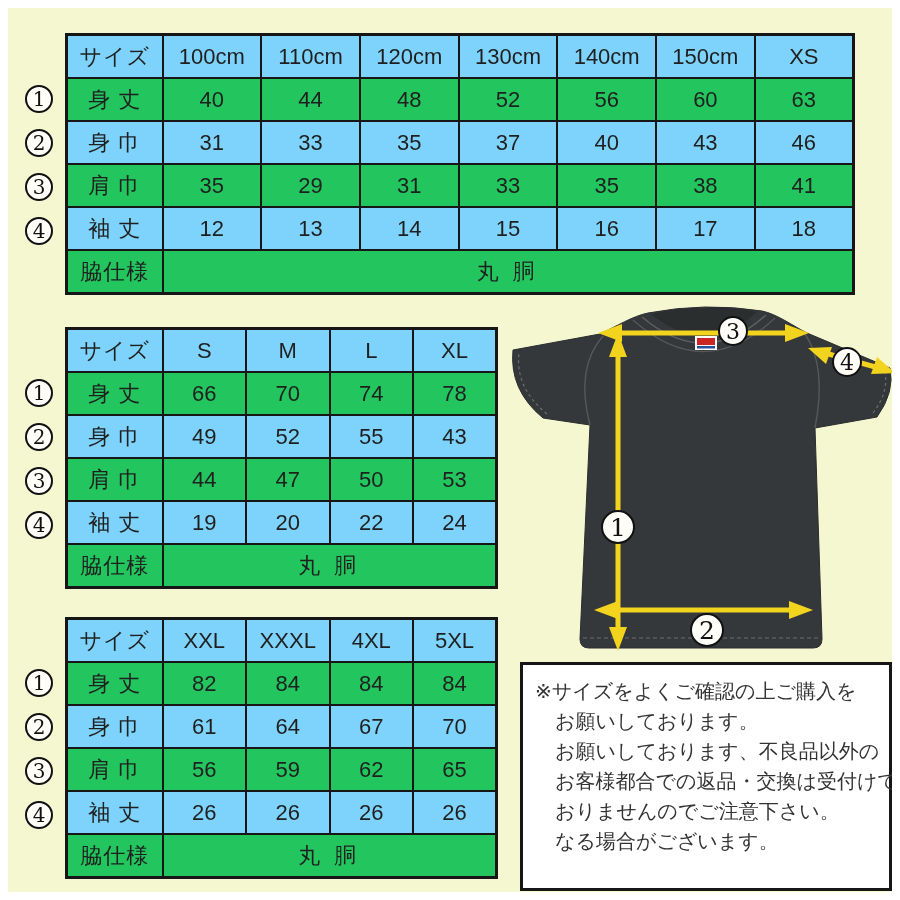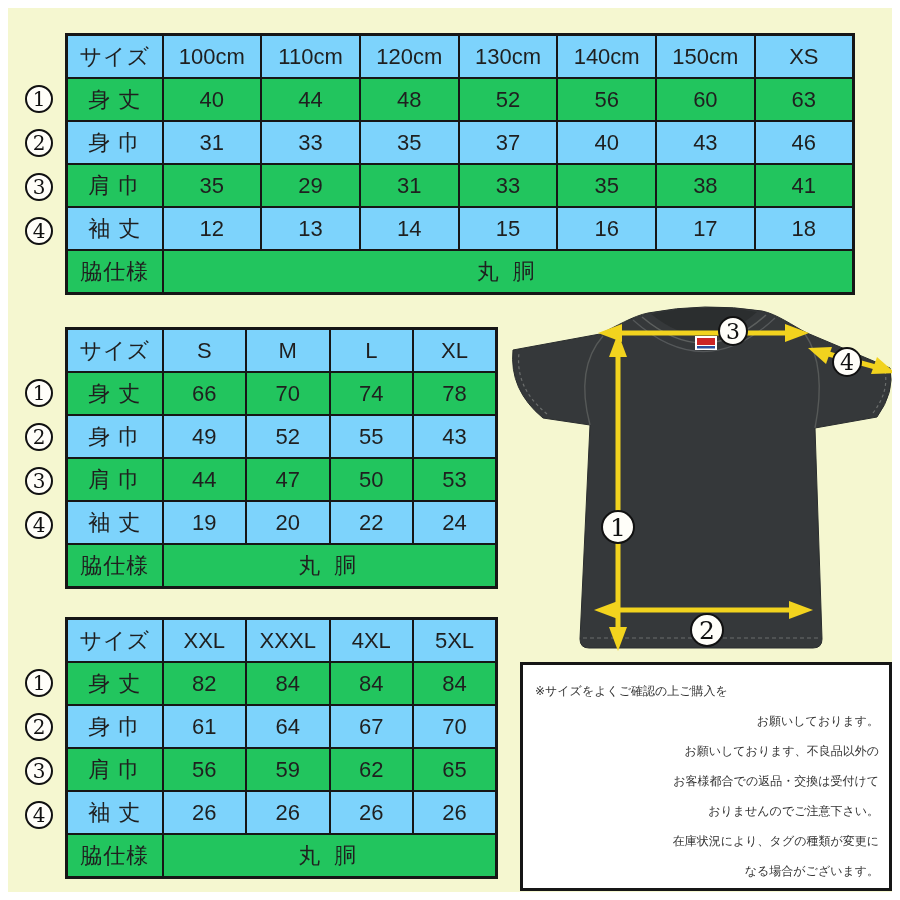--- a/index.html
+++ b/index.html
@@ -36,24 +36,24 @@
     font-family:"DejaVu Serif","Liberation Serif",serif;
     font-size:20px;color:#111;line-height:1;
   }
   
   .shirt-svg{position:absolute;left:497px;top:292px;}
   
   .note{
     position:absolute;left:512px;top:654px;width:372px;height:229px;
     box-sizing:border-box;border:3px solid #161616;background:#ffffff;
     padding:11px 10px 0 12px;
-    font-size:12px;line-height:30px;color:#333;letter-spacing:0;
+    font-size:20px;line-height:30px;color:#333;letter-spacing:0;
   }
   .note .ln{white-space:nowrap;}
-  .note .ind{padding-left:20px;text-align:right;}
+  .note .ind{padding-left:20px;}
 </style>
 </head>
 <body>
 
 <div class="canvas">
 
   <div class="mk" style="top:77px">1</div>
   <div class="mk" style="top:121px">2</div>
   <div class="mk" style="top:165px">3</div>
   <div class="mk" style="top:209px">4</div>
@@ -306,17 +306,16 @@
       <text x="202" y="339" font-size="25">2</text>
     </g>
   </svg>
 
   <div class="note">
     <div class="ln">※サイズをよくご確認の上ご購入を</div>
     <div class="ln ind">お願いしております。</div>
     <div class="ln ind">お願いしております、不良品以外の</div>
     <div class="ln ind">お客様都合での返品・交換は受付けて</div>
     <div class="ln ind">おりませんのでご注意下さい。</div>
-    <div class="ln ind">在庫状況により、タグの種類が変更に</div>
     <div class="ln ind">なる場合がございます。</div>
   </div>
 
 </div>
 
 </body></html>

